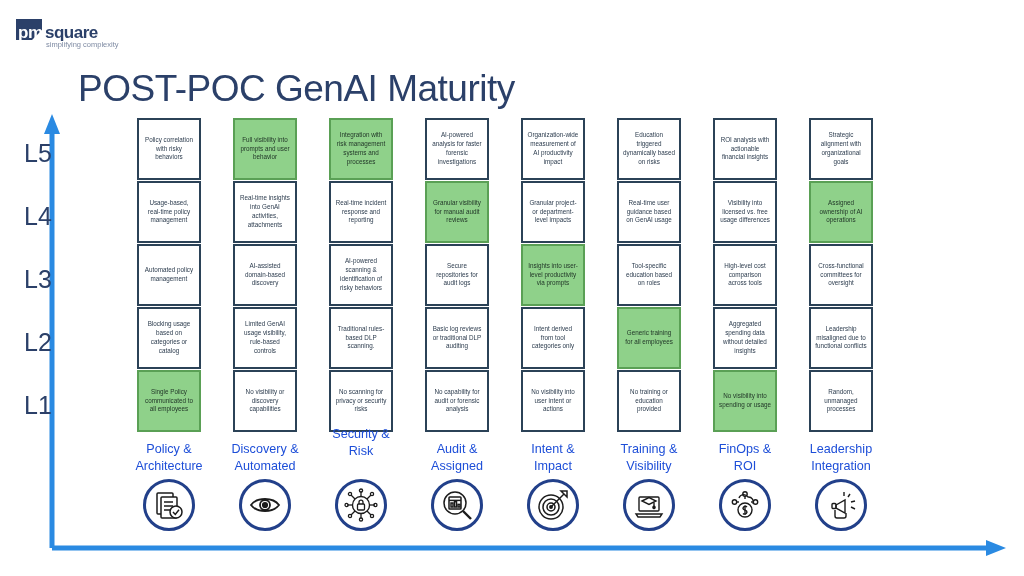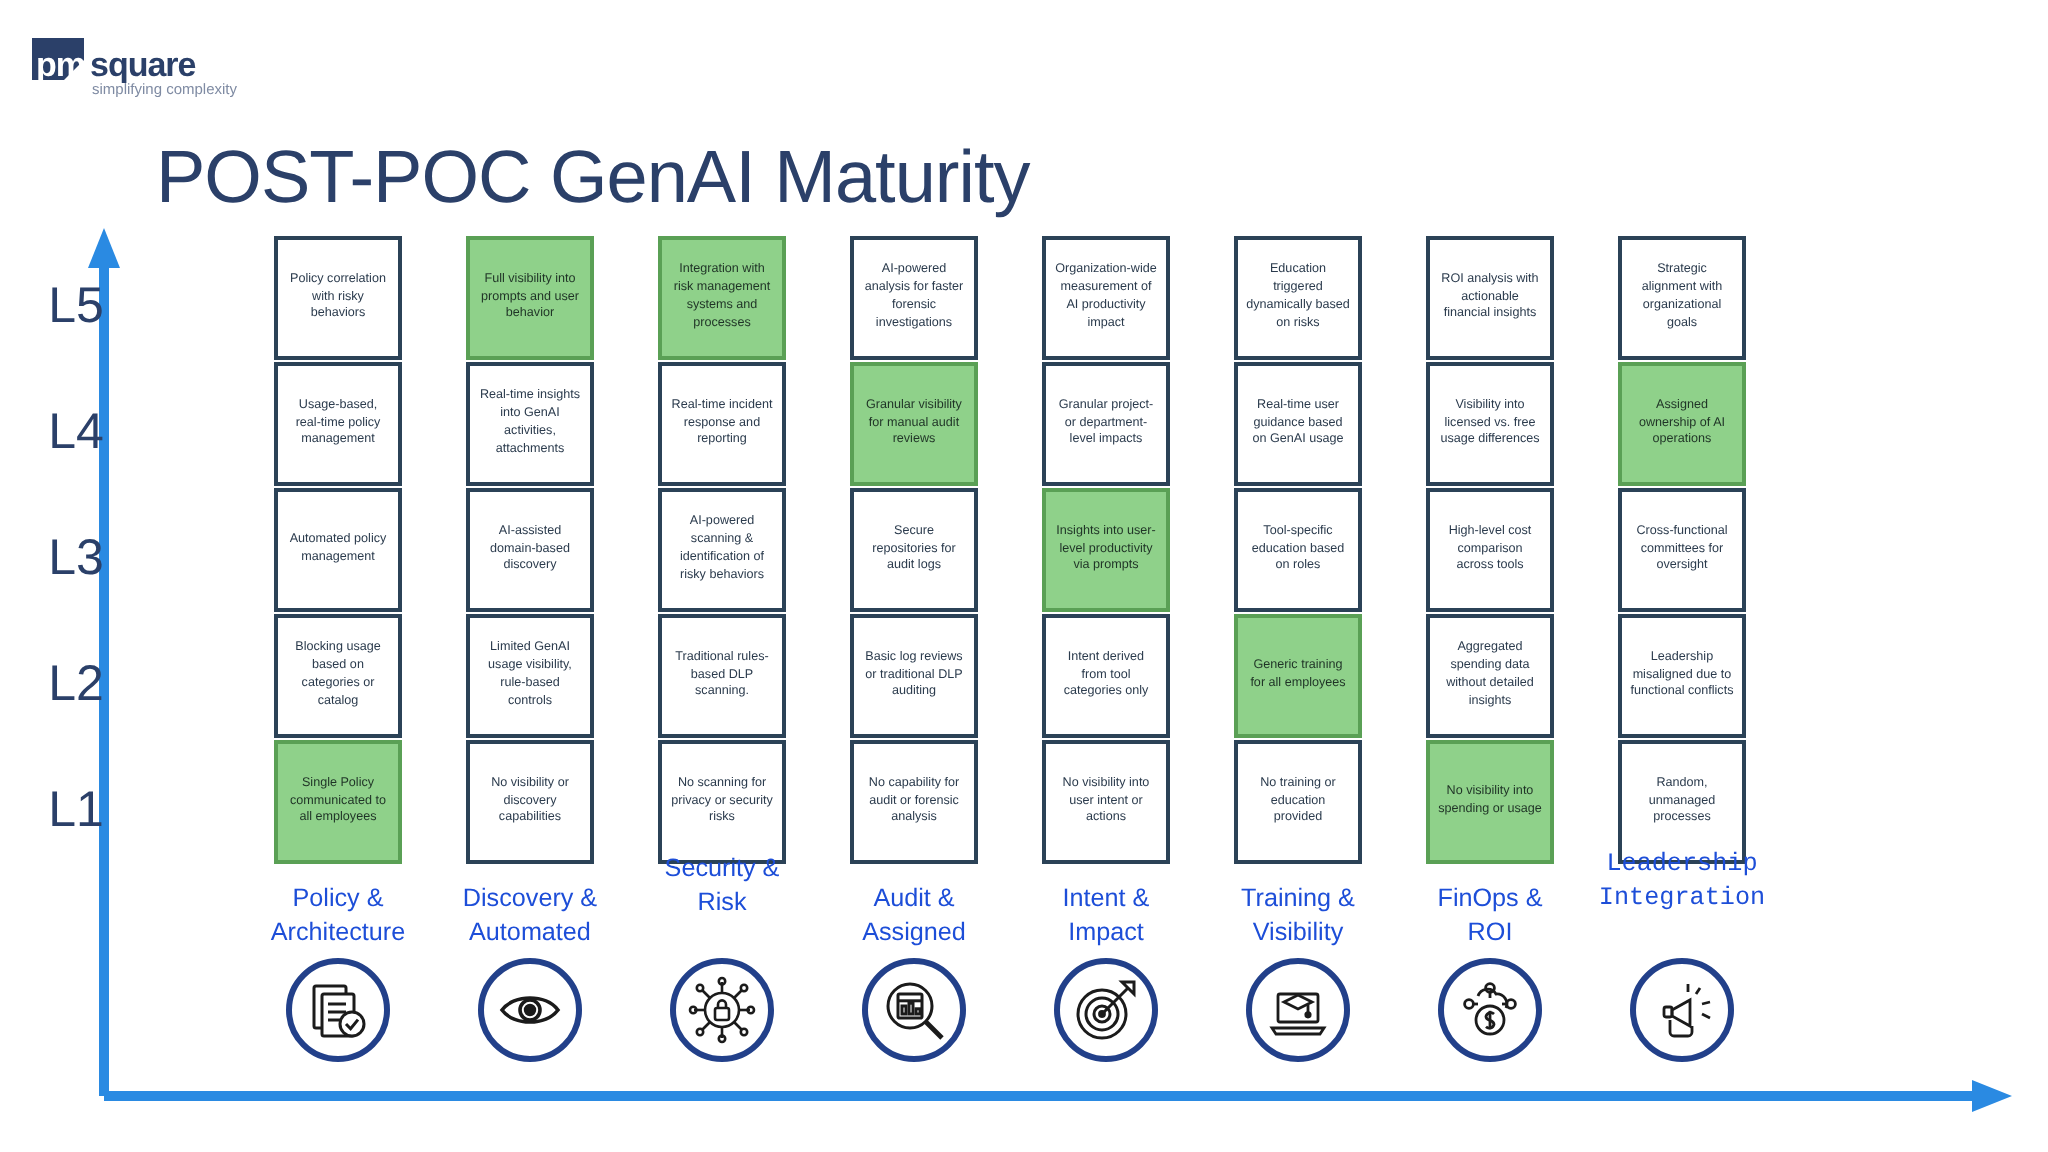--- a/index.html
+++ b/index.html
@@ -336,21 +336,21 @@
         <path d="M19 19 a2.4 2.4 0 0 0 -4 1.2 c0 2.6 4 1.4 4 4 a2.4 2.4 0 0 1 -4 1.2"></path>
         <line x1="17" y1="17.4" x2="17" y2="26.6"></line>
         <circle cx="6.5" cy="14" r="2.2"></circle>
         <circle cx="27.5" cy="14" r="2.2"></circle>
         <circle cx="17" cy="6" r="2.2"></circle>
         <line x1="8.7" y1="14" x2="11" y2="14"></line>
         <line x1="25.3" y1="14" x2="23" y2="14"></line>
         <line x1="17" y1="8.2" x2="17" y2="11"></line>
       </svg>
     </div>
-    <div class="colhead" style="left: 779px; top: 424px; width: 124px; font-family: Liberation Mono, monospace;">
+    <div class="colhead" style="left: 779px; top: 441px; width: 124px;">
       <div>Leadership</div>
       <div>Integration</div>
     </div>
     <div class="iconwrap" style="left: 815px; top: 479px;">
       <svg width="34" height="34" viewBox="0 0 34 34" fill="none" stroke="#1b1b1b" stroke-width="1.4">
         <path d="M12 17 l9 -5 v13 l-9 -5 z"></path>
         <rect x="8" y="15.5" width="4" height="5" rx="1"></rect>
         <path d="M11 22 v6 a2 2 0 0 0 2 2 h7 a2 2 0 0 0 2 -2 v-3"></path>
         <line x1="24" y1="9" x2="26" y2="6"></line>
         <line x1="27" y1="14" x2="31" y2="13"></line>

